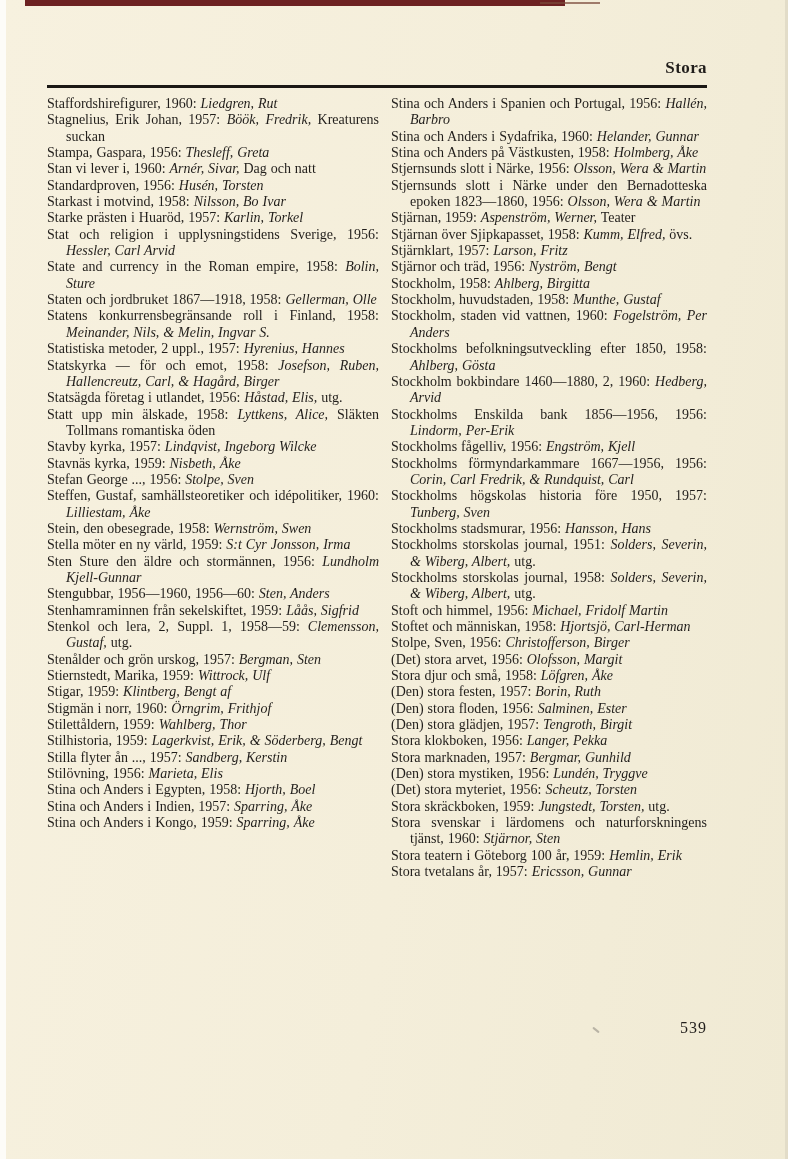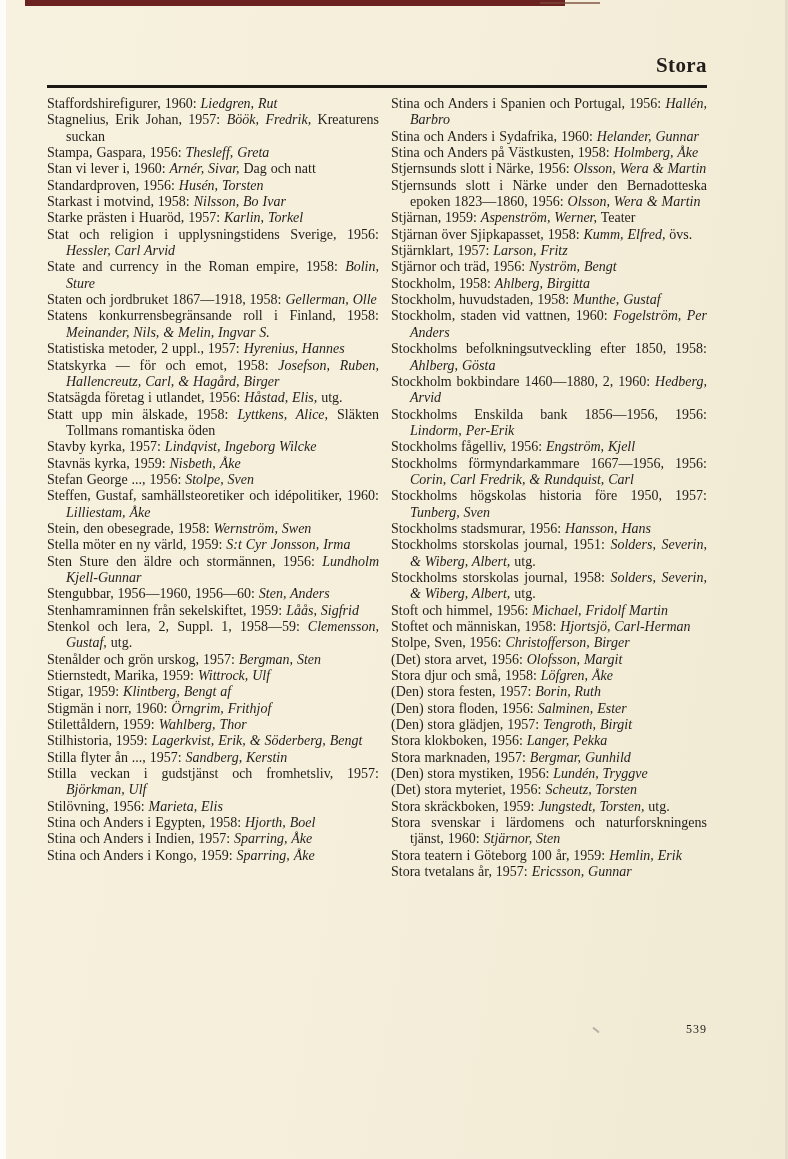--- a/index.html
+++ b/index.html
@@ -21,36 +21,36 @@
   }
   .edge-left{position:absolute;left:0;top:0;width:6px;height:100%;background:#fdfcf8;}
   .edge-right{position:absolute;right:0;top:0;width:3px;height:100%;background:#e2dcc8;}
   .scan-strip{position:absolute;left:25px;top:0;width:540px;height:6px;background:var(--maroon);}
   .scan-strip2{position:absolute;left:540px;top:2px;width:60px;height:2px;background:#7b4a3a;opacity:.7;}
 
   .content{position:absolute;left:47px;top:46px;width:660px;}
   .header-row{position:relative;height:32px;}
   .section-word{
     position:absolute;right:0;bottom:0;
-    font-weight:bold;font-size:21px;letter-spacing:.4px;
+    font-weight:bold;font-size:17px;letter-spacing:.4px;
   }
   .rule{height:3px;background:var(--rule);margin-top:7px;}
   .cols{display:flex;margin-top:8px;justify-content:flex-end;}
   .col{box-sizing:border-box;}
   .col-left{width:332px;margin-right:12px;}
   .col-right{width:316px;}
   p.entry{
     margin:0;text-align:justify;
     font-size:14px;line-height:16.35px;
     padding-left:19px;text-indent:-19px;
     word-spacing:.4px;
   }
   .au{font-style:italic;}
   .pagenum-row{position:absolute;left:47px;top:1019px;width:660px;text-align:right;}
-  .pagenum{font-size:12px;letter-spacing:1px;}
+  .pagenum{font-size:16px;letter-spacing:1px;}
   .speck{position:absolute;left:592px;top:1029px;width:8px;height:2px;background:#9a958a;transform:rotate(38deg);opacity:.65;border-radius:1px;}
 </style>
 </head>
 <body>
 
 <div class="page">
   <div class="scan-strip"></div>
   <div class="scan-strip2"></div>
   <div class="edge-left"></div>
   <div class="edge-right"></div>
@@ -87,21 +87,20 @@
           <p class="entry"><span class="ti">Stengubbar, 1956—1960, 1956—60: </span><span class="au">Sten, Anders</span></p>
           <p class="entry"><span class="ti">Stenhamraminnen från sekelskiftet, 1959: </span><span class="au">Låås, Sigfrid</span></p>
           <p class="entry"><span class="ti">Stenkol och lera, 2, Suppl. 1, 1958—59: </span><span class="au">Clemensson, Gustaf,</span><span class="ti"> utg.</span></p>
           <p class="entry"><span class="ti">Stenålder och grön urskog, 1957: </span><span class="au">Bergman, Sten</span></p>
           <p class="entry"><span class="ti">Stiernstedt, Marika, 1959: </span><span class="au">Wittrock, Ulf</span></p>
           <p class="entry"><span class="ti">Stigar, 1959: </span><span class="au">Klintberg, Bengt af</span></p>
           <p class="entry"><span class="ti">Stigmän i norr, 1960: </span><span class="au">Örngrim, Frithjof</span></p>
           <p class="entry"><span class="ti">Stilettåldern, 1959: </span><span class="au">Wahlberg, Thor</span></p>
           <p class="entry"><span class="ti">Stilhistoria, 1959: </span><span class="au">Lagerkvist, Erik, &amp; Söderberg, Bengt</span></p>
           <p class="entry"><span class="ti">Stilla flyter ån ..., 1957: </span><span class="au">Sandberg, Kerstin</span></p>
-          <p class="entry"><span class="ti">Stilla veckan i gudstjänst och fromhetsliv, 1957: </span><span class="au">Björkman, Ulf</span></p>
           <p class="entry"><span class="ti">Stilövning, 1956: </span><span class="au">Marieta, Elis</span></p>
           <p class="entry"><span class="ti">Stina och Anders i Egypten, 1958: </span><span class="au">Hjorth, Boel</span></p>
           <p class="entry"><span class="ti">Stina och Anders i Indien, 1957: </span><span class="au">Sparring, Åke</span></p>
           <p class="entry"><span class="ti">Stina och Anders i Kongo, 1959: </span><span class="au">Sparring, Åke</span></p>
         </div>
       <div class="col col-right" id="col-right">
           <p class="entry"><span class="ti">Stina och Anders i Spanien och Portugal, 1956: </span><span class="au">Hallén, Barbro</span></p>
           <p class="entry"><span class="ti">Stina och Anders i Sydafrika, 1960: </span><span class="au">Helander, Gunnar</span></p>
           <p class="entry"><span class="ti">Stina och Anders på Västkusten, 1958: </span><span class="au">Holmberg, Åke</span></p>
           <p class="entry"><span class="ti">Stjernsunds slott i Närke, 1956: </span><span class="au">Olsson, Wera &amp; Martin</span></p>

